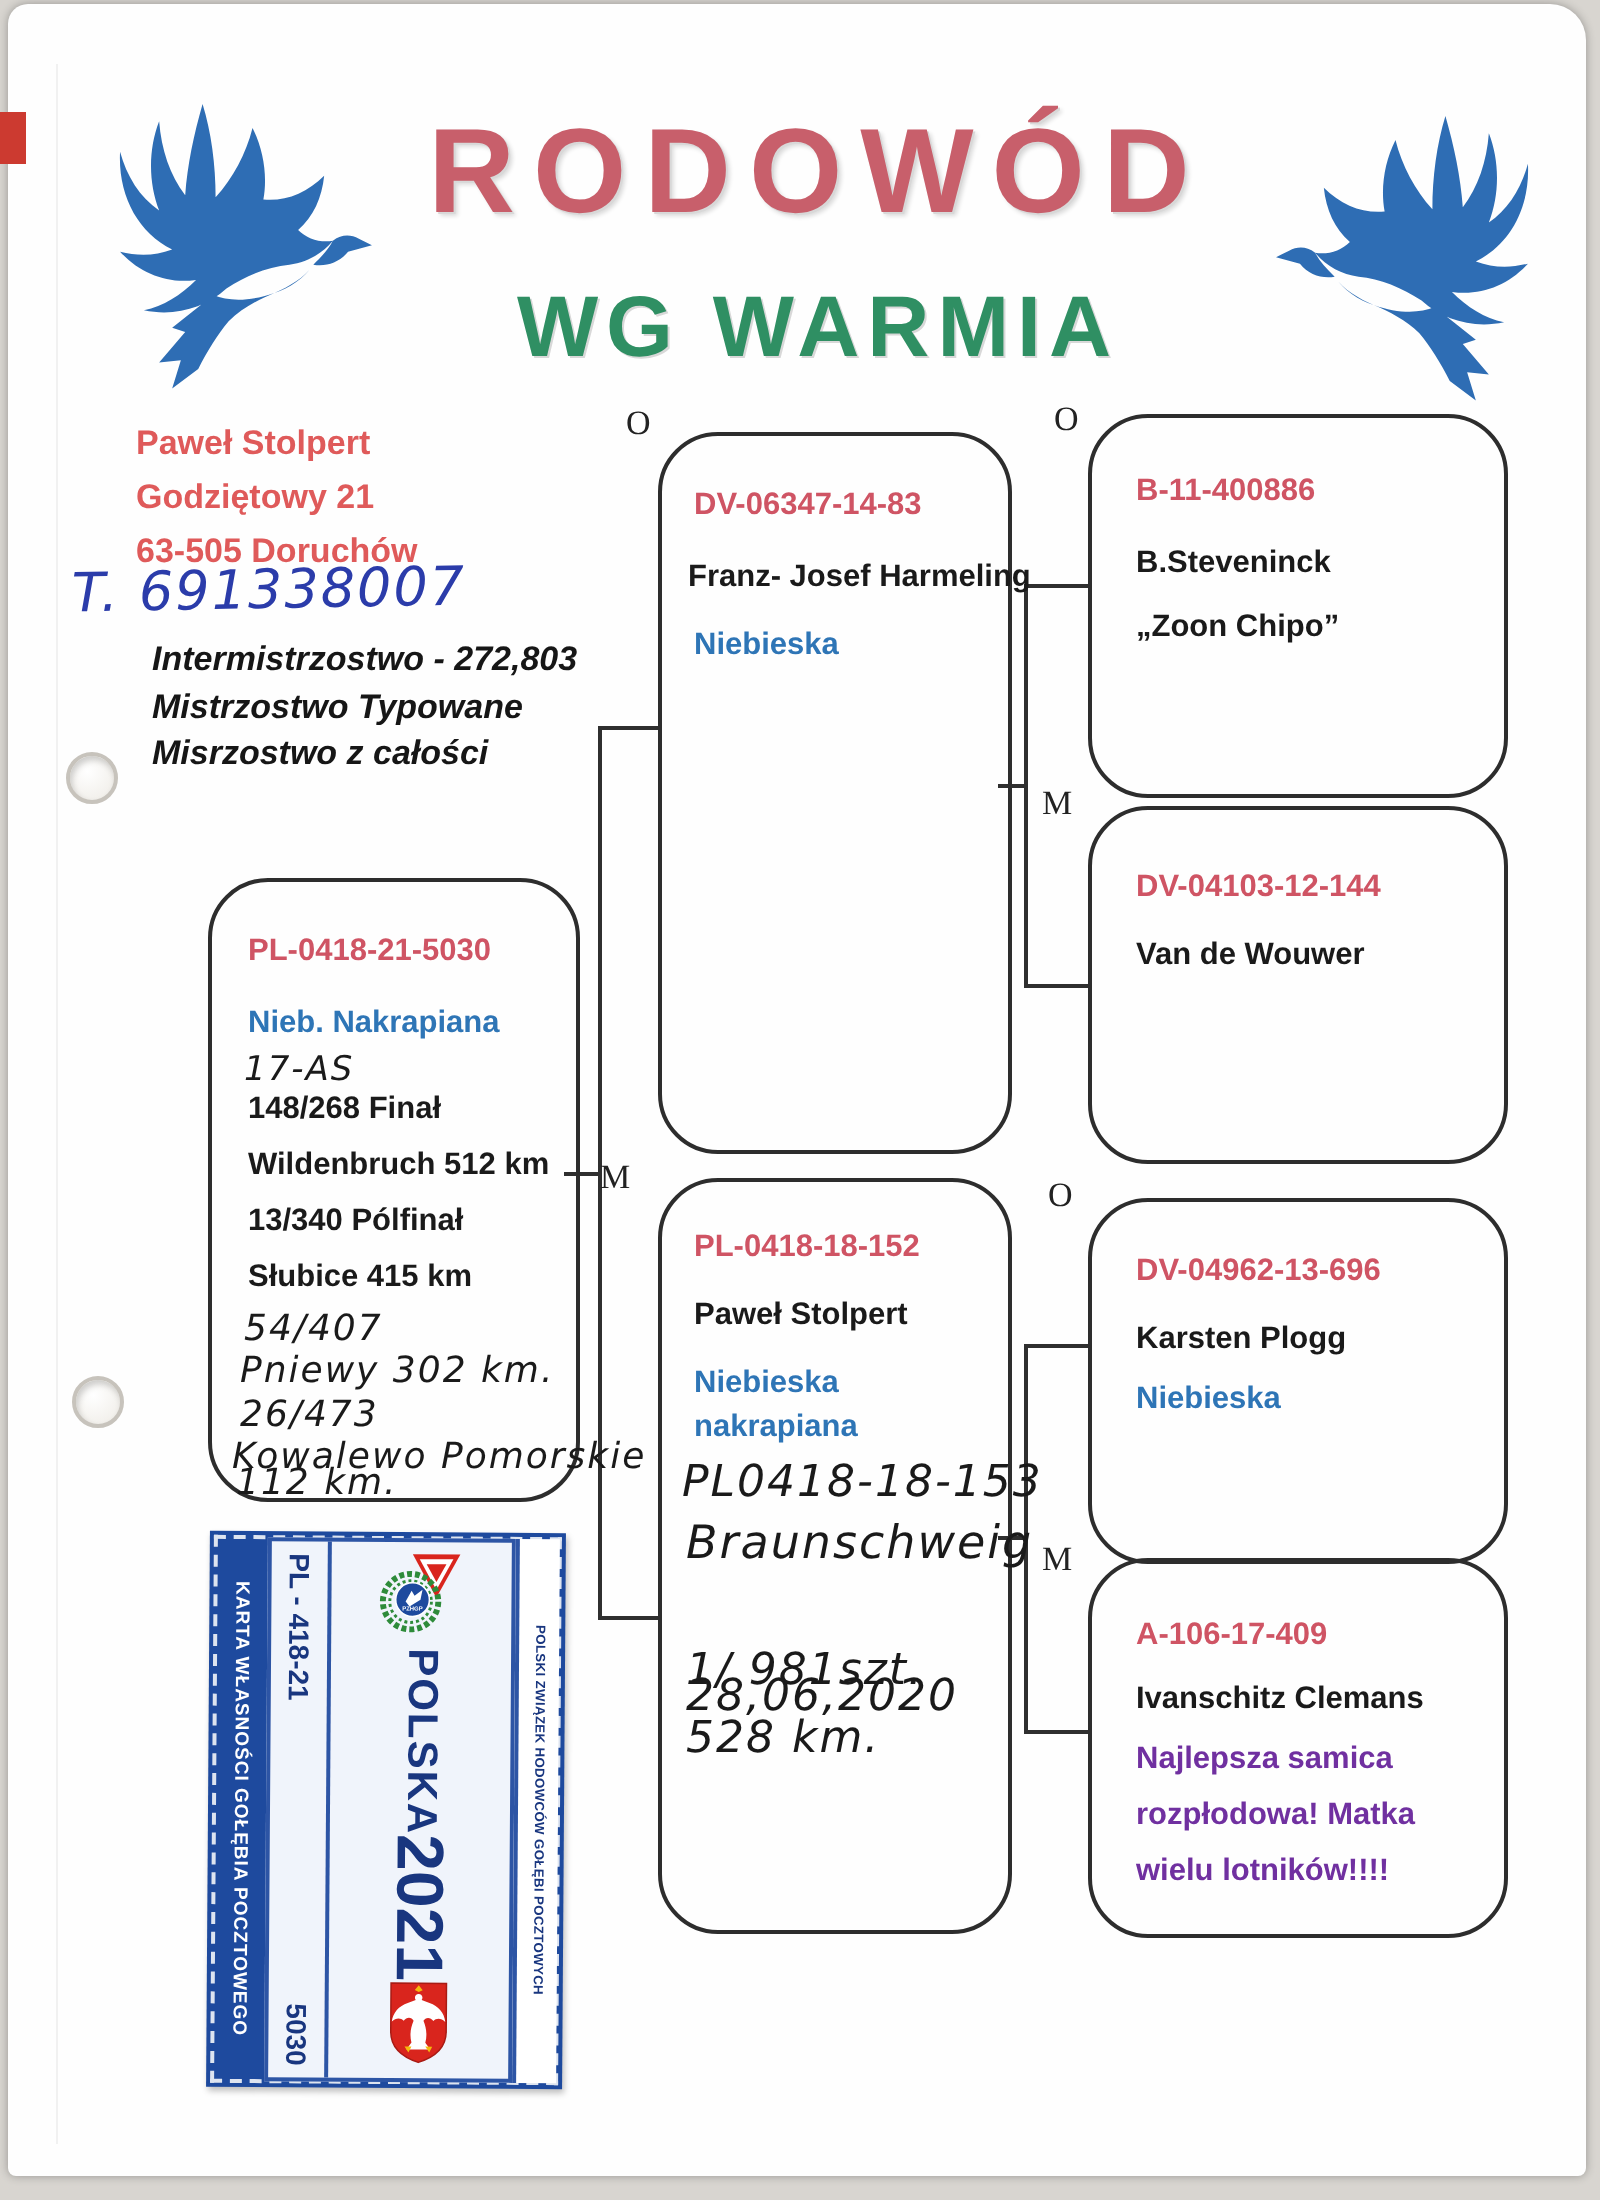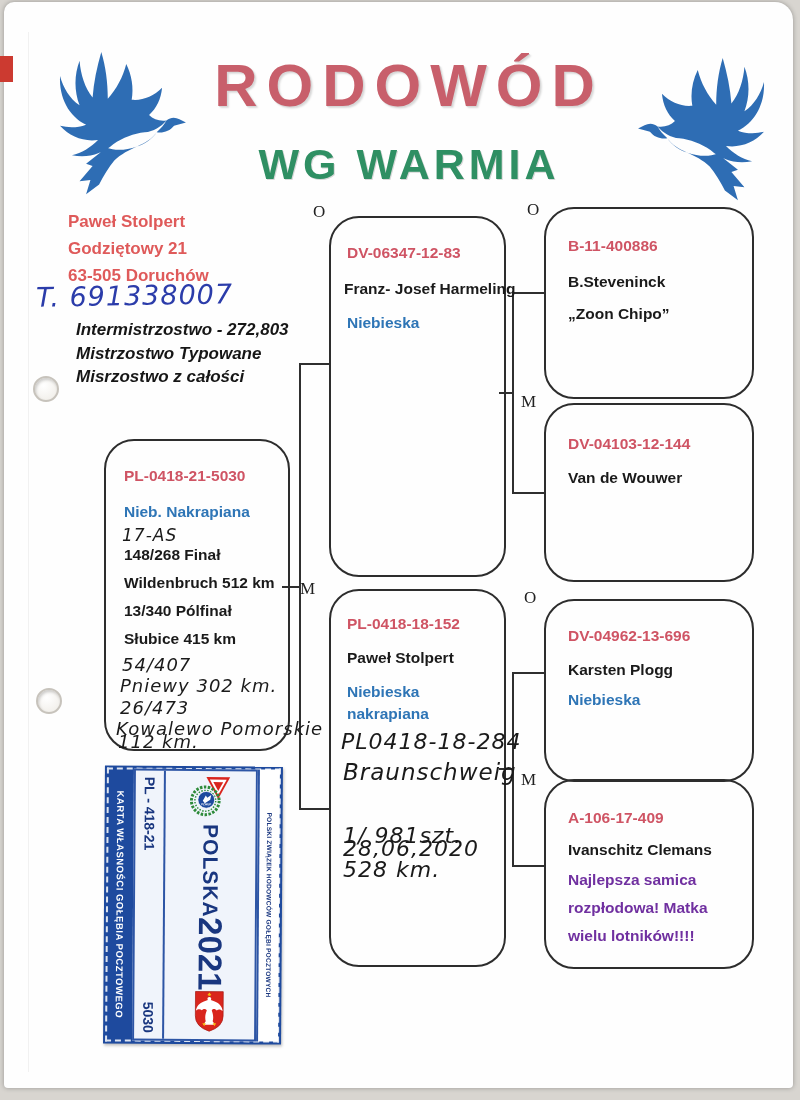--- a/index.html
+++ b/index.html
@@ -155,31 +155,31 @@
     <div class="bline" style="left:18px;top:161px;">13/340 Pólfinał</div>
     <div class="bline" style="left:18px;top:189px;">Słubice 415 km</div>
     <div class="bline hand" style="left:16px;top:213px;font-size:18px;font-weight:normal;">54/407</div>
     <div class="bline hand" style="left:14px;top:234px;font-size:18px;font-weight:normal;">Pniewy 302 km.</div>
     <div class="bline hand" style="left:14px;top:256px;font-size:18px;font-weight:normal;">26/473</div>
     <div class="bline hand" style="left:10px;top:277px;font-size:18px;font-weight:normal;">Kowalewo Pomorskie</div>
     <div class="bline hand" style="left:12px;top:290px;font-size:18px;font-weight:normal;">112 km.</div>
   </div>
 
   <div class="box" style="left:325px;top:214px;width:173px;height:357px;">
-    <div class="bline ring" style="left:16px;top:26px;">DV-06347-12-83</div>
+    <div class="bline ring" style="left:16px;top:26px;">DV-06347-14-83</div>
     <div class="bline" style="left:13px;top:62px;">Franz- Josef Harmeling</div>
     <div class="bline blue" style="left:16px;top:96px;">Niebieska</div>
   </div>
 
   <div class="box" style="left:325px;top:587px;width:173px;height:374px;">
     <div class="bline ring" style="left:16px;top:24px;">PL-0418-18-152</div>
     <div class="bline" style="left:16px;top:58px;">Paweł Stolpert</div>
     <div class="bline blue" style="left:16px;top:92px;">Niebieska</div>
     <div class="bline blue" style="left:16px;top:114px;">nakrapiana</div>
-    <div class="bline hand" style="left:10px;top:138px;font-size:22px;font-weight:normal;">PL0418-18-284</div>
+    <div class="bline hand" style="left:10px;top:138px;font-size:22px;font-weight:normal;">PL0418-18-153</div>
     <div class="bline hand" style="left:12px;top:168px;font-size:23px;font-weight:normal;">Braunschweig</div>
     <div class="bline hand" style="left:12px;top:200px;font-size:22px;font-weight:normal;margin-top:45px;">28,06,2020</div>
     <div class="bline hand" style="left:12px;top:232px;font-size:22px;font-weight:normal;">1/ 981szt.</div>
     <div class="bline hand" style="left:12px;top:266px;font-size:22px;font-weight:normal;">528 km.</div>
   </div>
 
   <div class="box" style="left:540px;top:205px;width:206px;height:188px;">
     <div class="bline ring" style="left:22px;top:28px;">B-11-400886</div>
     <div class="bline" style="left:22px;top:64px;">B.Steveninck</div>
     <div class="bline" style="left:22px;top:96px;font-weight:bold;">„Zoon Chipo”</div>

